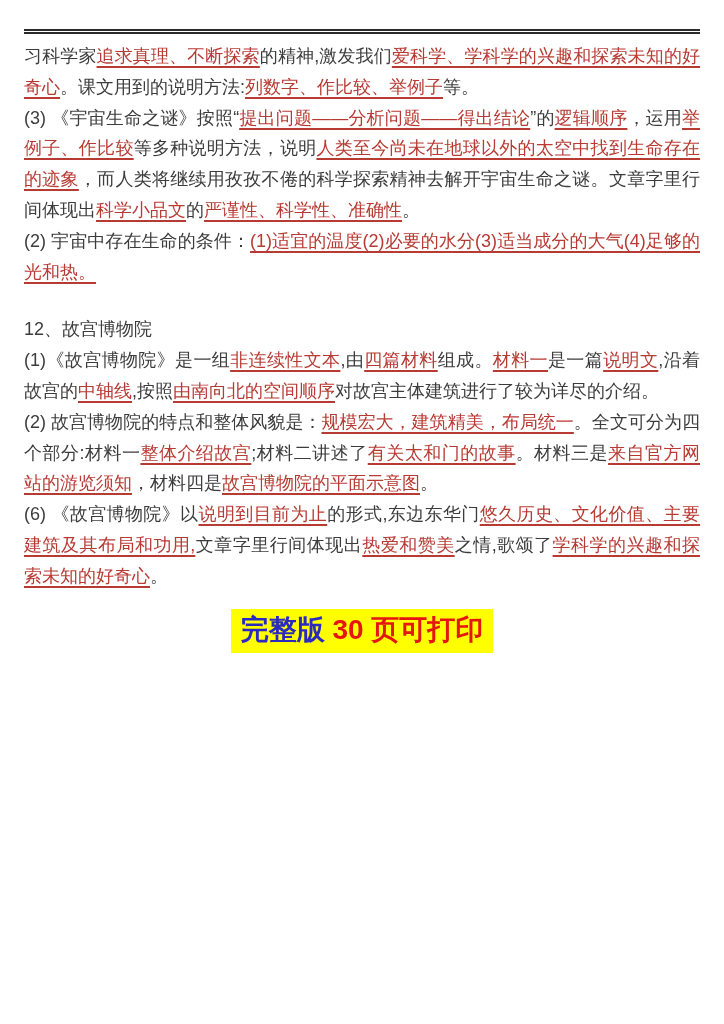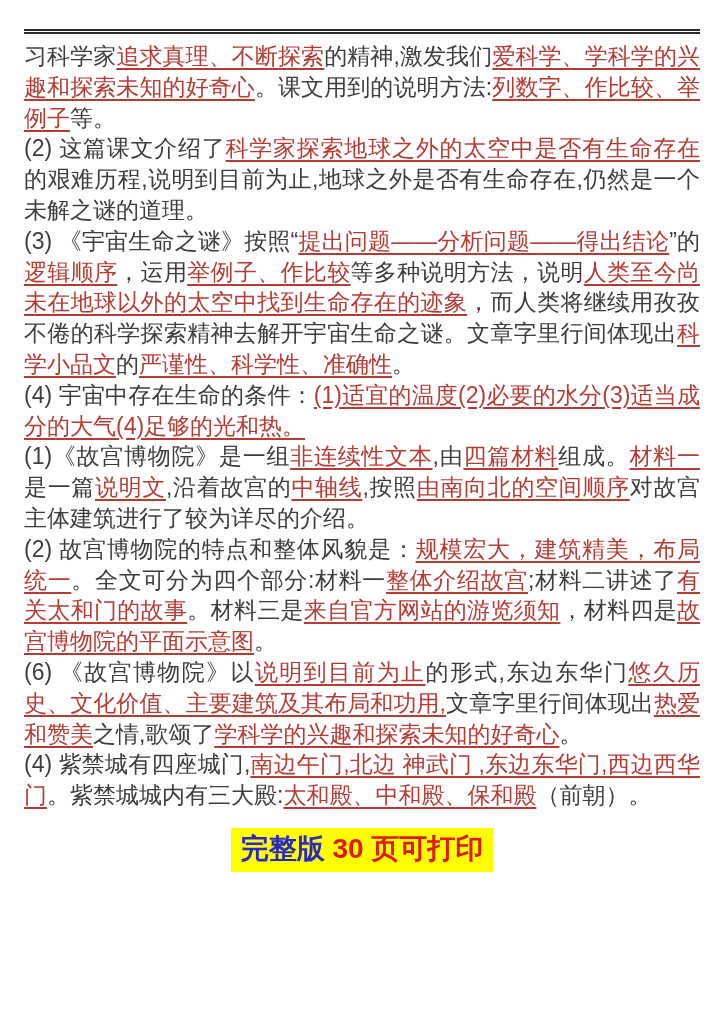--- a/index.html
+++ b/index.html
@@ -31,21 +31,21 @@
   .title .t-blue{color:var(--title-blue);}
   .title .t-red{color:var(--title-red);}
   .divider{
     margin-top:7px;
     height:5px;
     border-top:2px solid #2b2b2b;
     border-bottom:2px solid #2b2b2b;
   }
   .content{
     margin-top:7px;
-    font-size:23px;
+    font-size:18px;
     line-height:30.8px;
     text-align:justify;
     word-break:break-all;
     overflow-wrap:anywhere;
   }
   .para{margin:0;}
   .para.gap{margin-top:27px;}
   .plain{color:var(--body-text);}
   .hl{
     color:var(--highlight-red);
@@ -67,24 +67,23 @@
   .banner .b-blue{color:var(--banner-blue);}
   .banner .b-red{color:var(--banner-red);}
 </style>
 </head>
 <body>
 
 <div class="page">
   <div class="divider"></div>
   <div class="content" id="content">
       <p class="para"><span class="plain">习科学家</span><span class="hl">追求真理、不断探索</span><span class="plain">的精神,激发我们</span><span class="hl">爱科学、学科学的兴趣和探索未知的好奇心</span><span class="plain">。课文用到的说明方法:</span><span class="hl">列数字、作比较、举例子</span><span class="plain">等。</span></p>
-      <p class="para"><span class="plain">(2) 这篇课文介绍了</span><span class="hl">科学家探索地球之外的太空中是否有生命存在</span><span class="plain">的艰难历程,说明到目前为止,地球之外是否有生命存在,仍然是一个未解之谜的道理。</span></p>
       <p class="para"><span class="plain">(3) 《宇宙生命之谜》按照“</span><span class="hl">提出问题——分析问题——得出结论</span><span class="plain">”的</span><span class="hl">逻辑顺序</span><span class="plain">，运用</span><span class="hl">举例子、作比较</span><span class="plain">等多种说明方法，说明</span><span class="hl">人类至今尚未在地球以外的太空中找到生命存在的迹象</span><span class="plain">，而人类将继续用孜孜不倦的科学探索精神去解开宇宙生命之谜。文章字里行间体现出</span><span class="hl">科学小品文</span><span class="plain">的</span><span class="hl">严谨性、科学性、准确性</span><span class="plain">。</span></p>
-      <p class="para"><span class="plain">(4) 宇宙中存在生命的条件：</span><span class="hl">(1)适宜的温度(2)必要的水分(3)适当成分的大气(4)足够的光和热。</span></p>
+      <p class="para"><span class="plain">(2) 宇宙中存在生命的条件：</span><span class="hl">(1)适宜的温度(2)必要的水分(3)适当成分的大气(4)足够的光和热。</span></p>
+      <p class="para gap"><span class="plain">12、故宫博物院</span></p>
       <p class="para"><span class="plain">(1)《故宫博物院》是一组</span><span class="hl">非连续性文本</span><span class="plain">,由</span><span class="hl">四篇材料</span><span class="plain">组成。</span><span class="hl">材料一</span><span class="plain">是一篇</span><span class="hl">说明文</span><span class="plain">,沿着故宫的</span><span class="hl">中轴线</span><span class="plain">,按照</span><span class="hl">由南向北的空间顺序</span><span class="plain">对故宫主体建筑进行了较为详尽的介绍。</span></p>
       <p class="para"><span class="plain">(2) 故宫博物院的特点和整体风貌是：</span><span class="hl">规模宏大，建筑精美，布局统一</span><span class="plain">。全文可分为四个部分:材料一</span><span class="hl">整体介绍故宫</span><span class="plain">;材料二讲述了</span><span class="hl">有关太和门的故事</span><span class="plain">。材料三是</span><span class="hl">来自官方网站的游览须知</span><span class="plain">，材料四是</span><span class="hl">故宫博物院的平面示意图</span><span class="plain">。</span></p>
       <p class="para"><span class="plain">(6) 《故宫博物院》以</span><span class="hl">说明到目前为止</span><span class="plain">的形式,东边东华门</span><span class="hl">悠久历史、文化价值、主要建筑及其布局和功用,</span><span class="plain">文章字里行间体现出</span><span class="hl">热爱和赞美</span><span class="plain">之情,歌颂了</span><span class="hl">学科学的兴趣和探索未知的好奇心</span><span class="plain">。</span></p>
-      <p class="para"><span class="plain">(4) 紫禁城有四座城门,</span><span class="hl">南边午门,北边 神武门 ,东边东华门,西边西华门</span><span class="plain">。紫禁城城内有三大殿:</span><span class="hl">太和殿、中和殿、保和殿</span><span class="plain">（前朝）。</span></p>
     </div>
   <div class="footer">
     <div class="banner"><span class="b-blue">完整版</span><span class="b-red"> 30 页可打印</span></div>
   </div>
 </div>
 
 </body></html>

